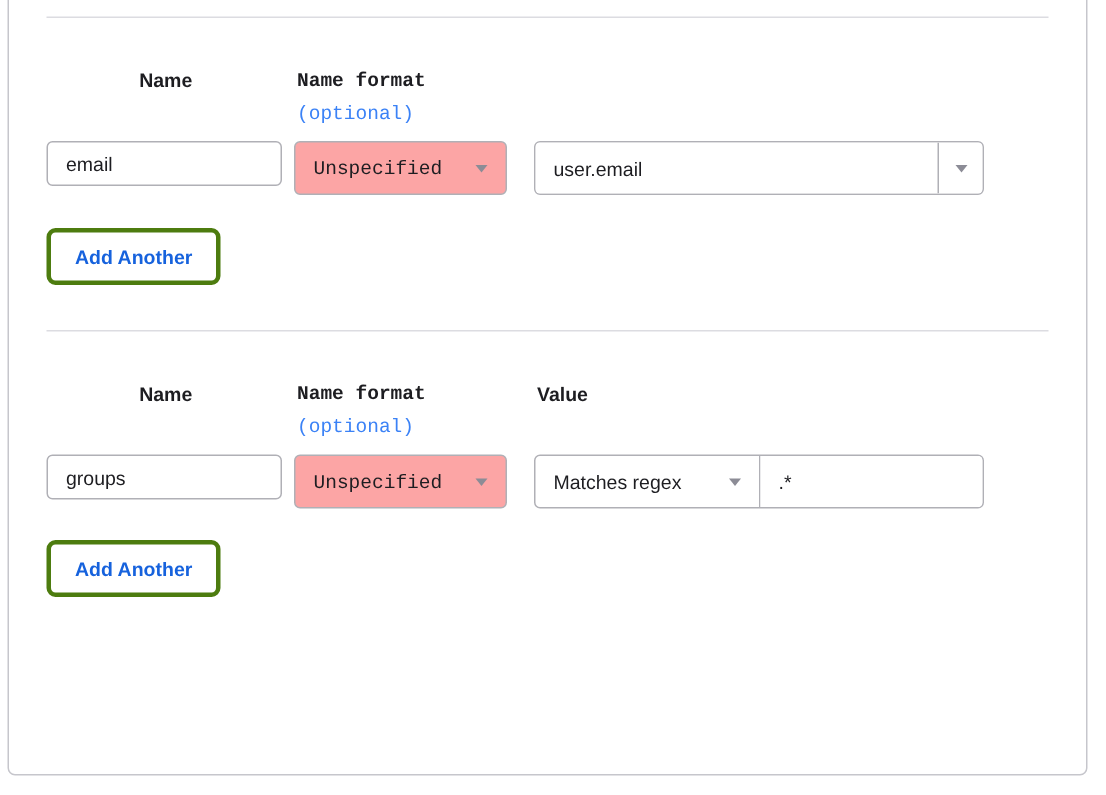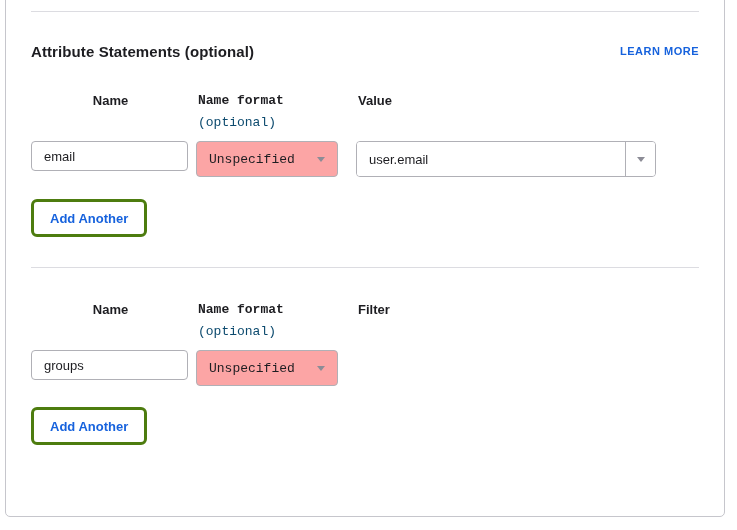--- a/index.html
+++ b/index.html
@@ -57,21 +57,21 @@
   .col { display: flex; flex-direction: column; }
   .col-label {
     font-size: 13px;
     font-weight: bold;
     color: #1d1d21;
     padding-left: 2px;
     line-height: 14px;
   }
   .col-sub {
     font-size: 13px;
-    color: #0c4a6e;
+    color: #3b82f6;
     padding-left: 2px;
     margin-top: 8px;
     line-height: 14px;
   }
 
   .row {
     margin-top: 11px;
     display: flex;
     height: 36px;
   }
@@ -170,35 +170,28 @@
 </style>
 </head>
 <body>
 
 <div class="card">
   <div class="content">
 
     
     <div class="divider first"></div>
 
-    <div class="section-header">
-      <div class="section-title">Attribute Statements (optional)</div>
-      <a class="learn-more">LEARN MORE</a>
-    </div>
 
     <div class="cols">
       <div class="col w-name">
         <span class="col-label">Name</span>
       </div>
       <div class="col w-format">
         <span class="col-label">Name format</span>
         <span class="col-sub">(optional)</span>
-      </div>
-      <div class="col w-third">
-        <span class="col-label">Value</span>
       </div>
     </div>
 
     <div class="row">
       <input class="field w-name" type="text" value="email" style="">
       <div class="select w-format">
         <span>Unspecified</span>
         <span class="caret"></span>
       </div>
       <div class="combo w-third">
@@ -217,28 +210,35 @@
 
     <div class="cols">
       <div class="col w-name">
         <span class="col-label">Name</span>
       </div>
       <div class="col w-format">
         <span class="col-label">Name format</span>
         <span class="col-sub">(optional)</span>
       </div>
       <div class="col w-third">
-        <span class="col-label">Filter</span>
+        <span class="col-label">Value</span>
       </div>
     </div>
 
     <div class="row">
       <input class="field w-name" type="text" value="groups" style="">
       <div class="select w-format">
         <span>Unspecified</span>
         <span class="caret"></span>
       </div>
+      <div class="combo w-third">
+        <div class="combo-select">
+          <span>Matches regex</span>
+          <span class="caret"></span>
+        </div>
+        <input class="combo-input" type="text" value=".*" style="">
+      </div>
     </div>
 
     <button class="add-btn two">Add Another</button>
 
   </div>
 </div>
 
 </body></html>

